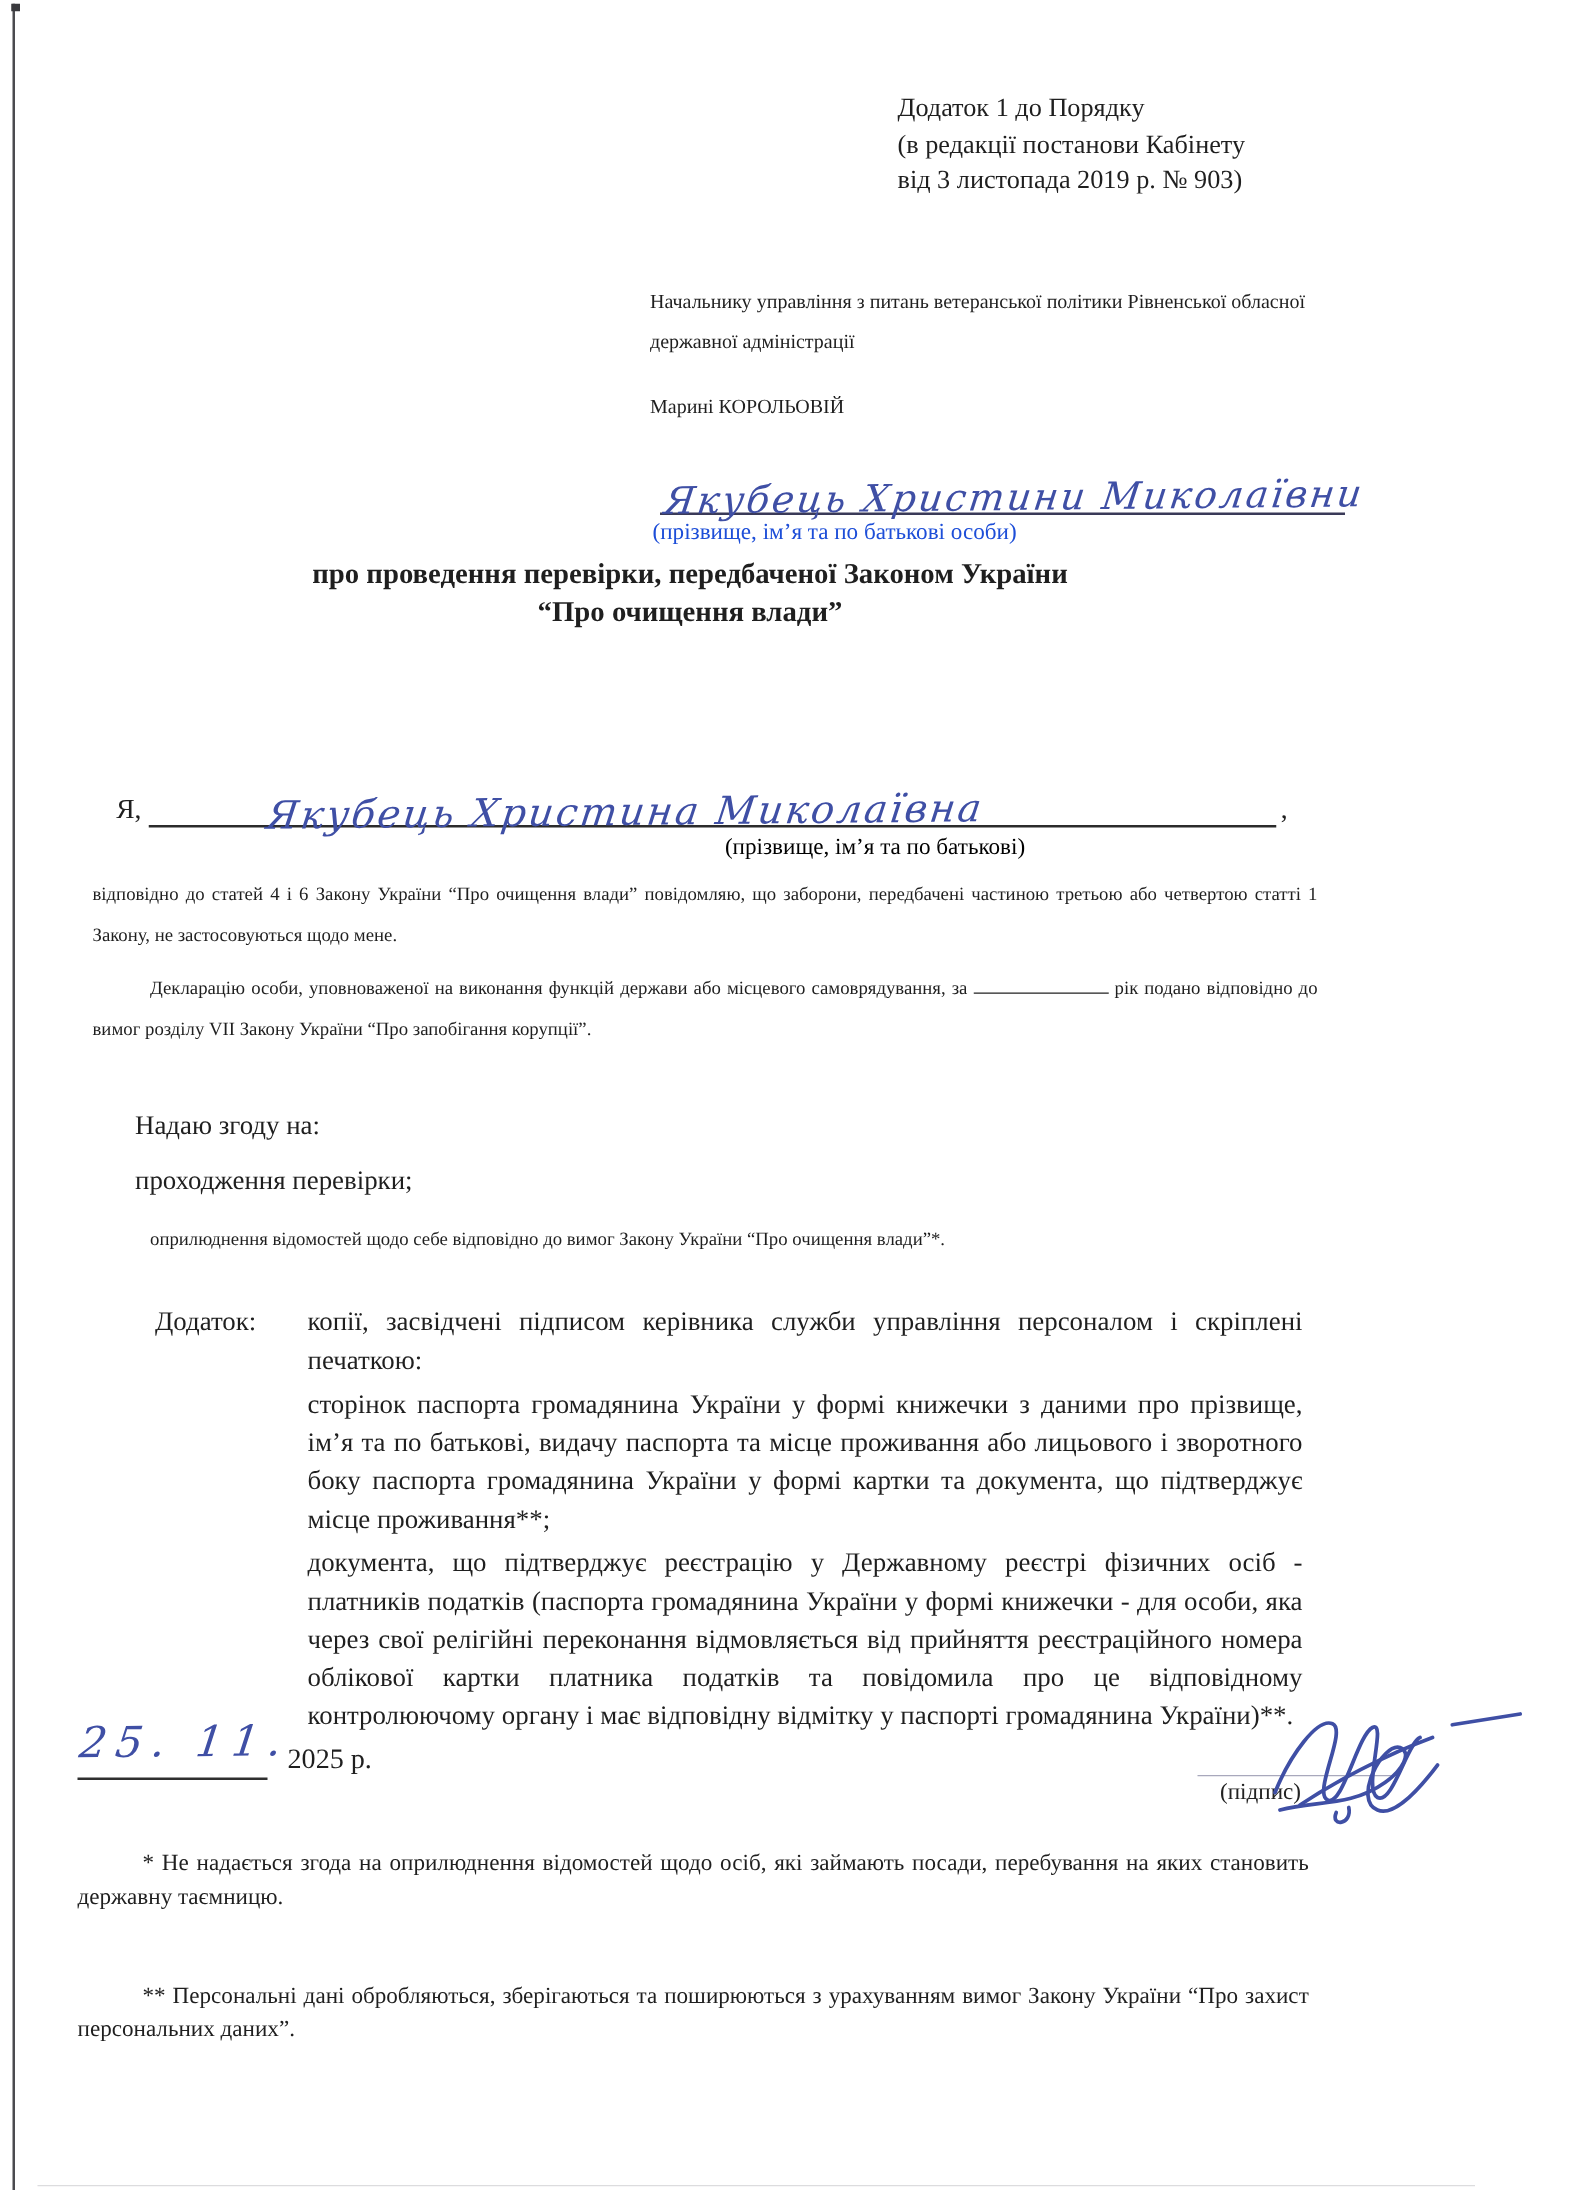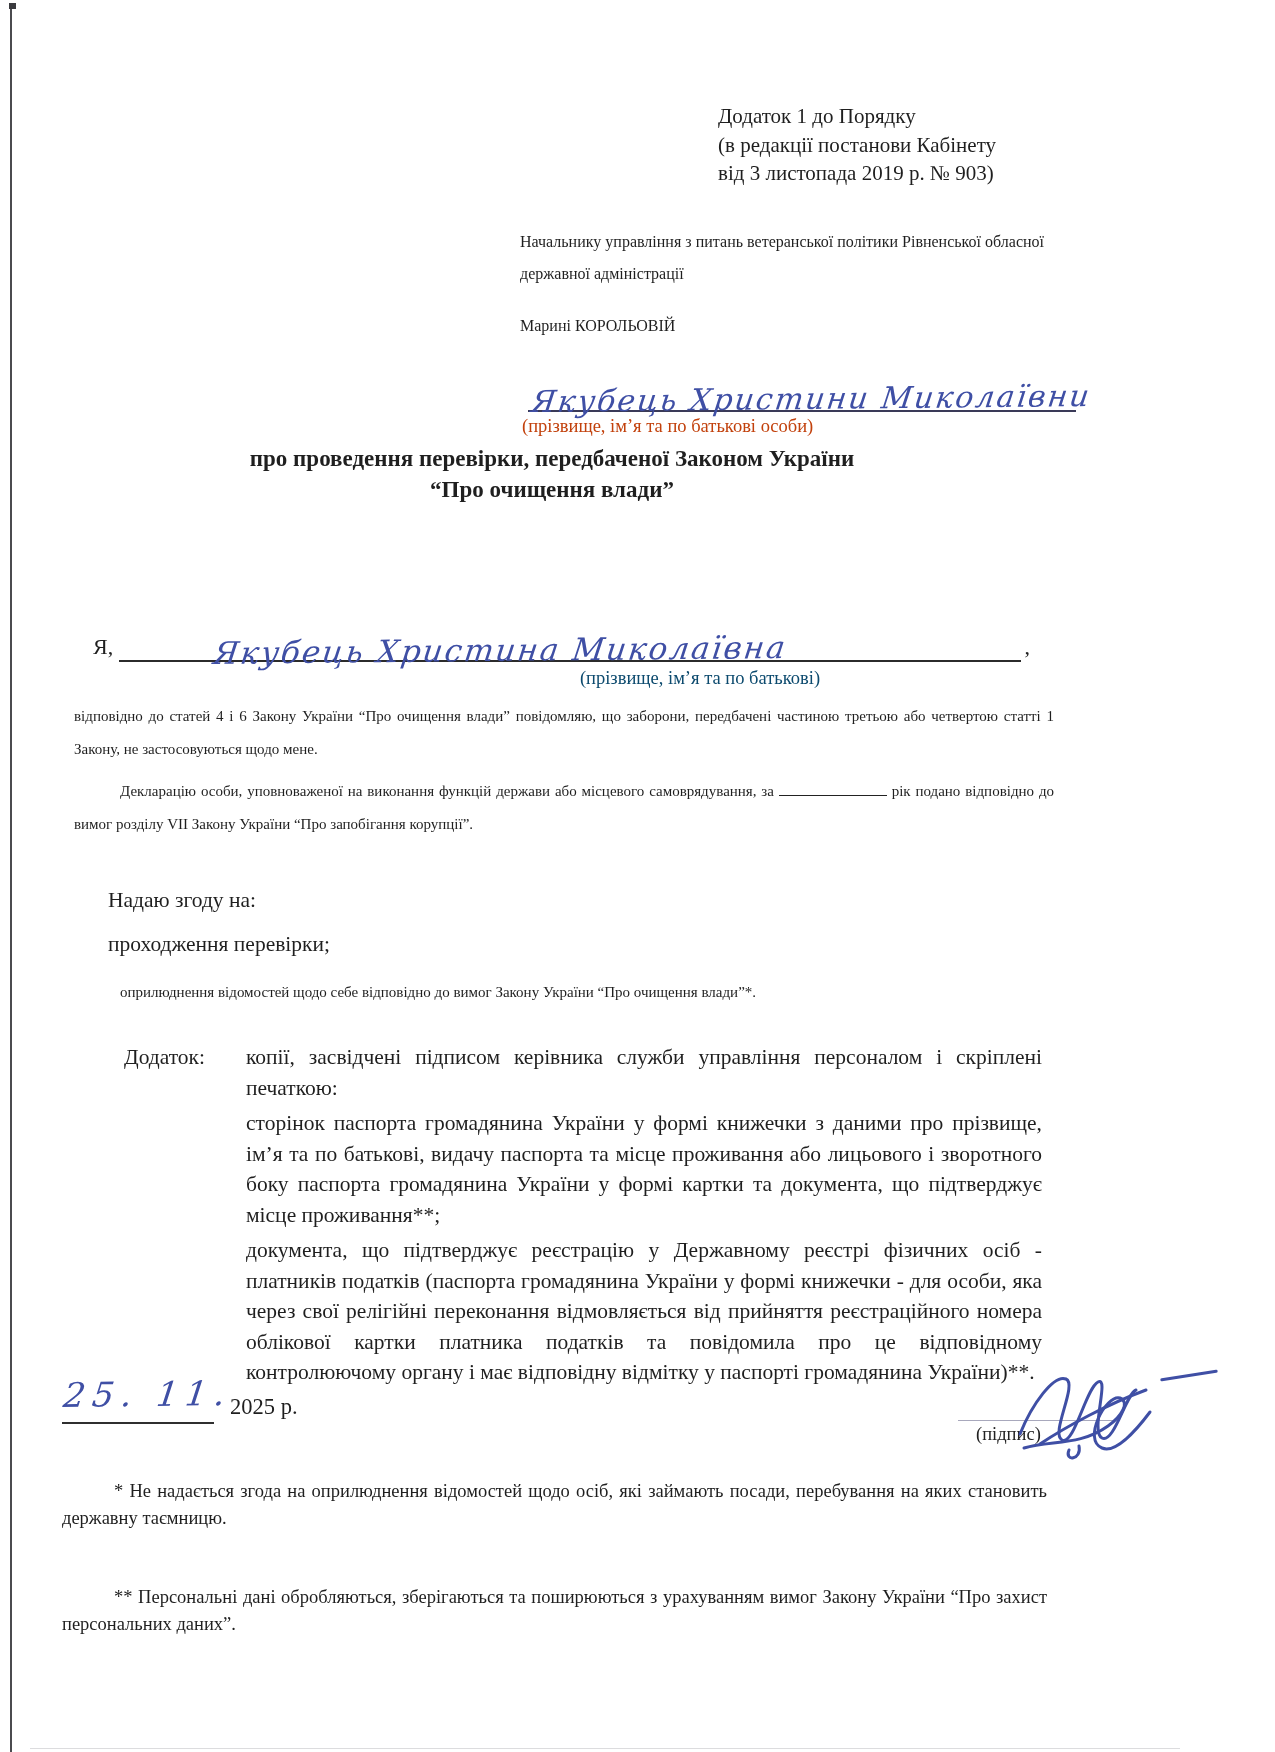--- a/index.html
+++ b/index.html
@@ -10,45 +10,45 @@
     color:#1f1f1f;
     position:relative;
     overflow:hidden;
   }
   .abs{position:absolute;}
   
   .edge-left{left:10px;top:3px;width:2px;height:1749px;background:#4b4b4f;}
   .edge-corner{left:9px;top:3px;width:7px;height:6px;background:#3a3a3e;}
   .edge-bottom{left:30px;top:1748px;width:1150px;height:1px;background:#dcdcde;}
 
-  .corner-block{left:718px;top:72px;width:330px;font-size:21px;line-height:28.5px;margin-top:30px;}
+  .corner-block{left:718px;top:72px;width:330px;font-size:21px;line-height:28.5px;}
   .addressee{left:520px;top:226px;width:524px;font-size:16px;line-height:31.5px;}
   .addressee .position{text-align:justify;}
   .addressee .name{margin-top:21px;}
 
   .handwriting{
     font-family:"DejaVu Serif", serif;
     font-style:italic;
     color:#3f4fa5;
     letter-spacing:2px;
   }
   .hw-skew{display:inline-block;transform:skewX(-8deg) rotate(-0.6deg);}
 
   .hw1-wrap{left:528px;top:352px;width:548px;height:58px;border-bottom:2px solid #3a3a58;}
   .hw1-text{position:absolute;left:4px;bottom:-6px;font-size:30px;white-space:nowrap;}
-  .caption1{left:522px;top:416px;font-size:18.5px;color:#c2410c;}
+  .caption1{left:522px;top:416px;font-size:18.5px;color:#1d4ed8;}
 
   .title-block{left:62px;top:443px;width:980px;text-align:center;font-weight:bold;font-size:23px;line-height:31px;}
 
   .i-row{left:93px;top:610px;width:937px;height:52px;display:flex;align-items:flex-end;font-size:22px;}
   .i-pronoun{padding-bottom:2px;}
   .i-blank{flex:1;position:relative;border-bottom:2px solid #2b2b2b;height:100%;margin-left:6px;}
   .hw2-text{position:absolute;left:95px;bottom:-8px;font-size:31px;white-space:nowrap;}
   .i-comma{padding-bottom:2px;padding-left:4px;}
-  .caption2{left:430px;top:668px;width:540px;text-align:center;font-size:18.5px;color:#0c4a6e;}
+  .caption2{left:430px;top:668px;width:540px;text-align:center;font-size:18.5px;color:#000000;}
 
   .body-text{font-size:15px;line-height:33px;text-align:justify;margin-left:12px;}
   .p-no-bans{left:62px;top:700px;width:980px;}
   .p-declaration{left:62px;top:775px;width:980px;text-indent:46px;}
   .year-blank{display:inline-block;width:108px;height:16px;border-bottom:1.5px solid #222;}
   .consent-intro{left:62px;top:888px;width:980px;font-size:21.5px;text-indent:46px;}
   .consent-item1{left:62px;top:932px;width:980px;font-size:21.5px;text-indent:46px;}
   .consent-item2{left:62px;top:976px;width:980px;text-indent:46px;}
 
   .attachment{left:124px;top:1042px;width:918px;font-size:21.5px;line-height:30.5px;}

